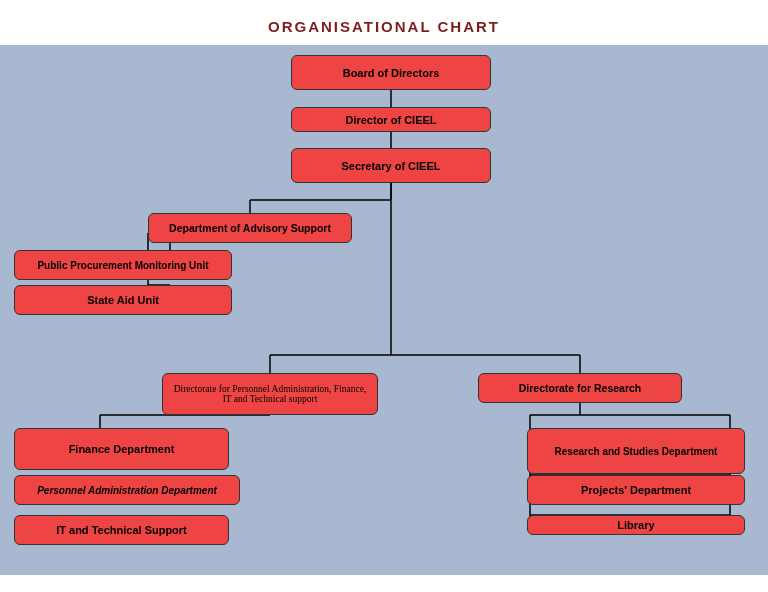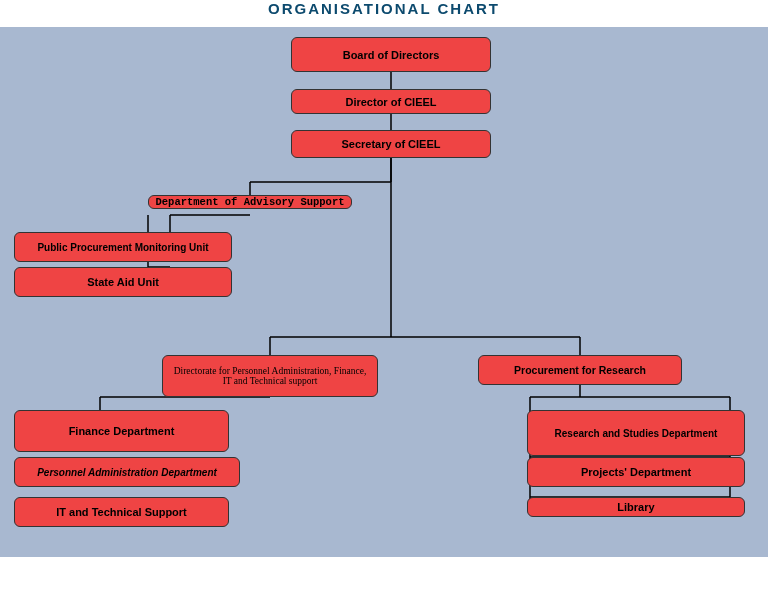--- a/index.html
+++ b/index.html
@@ -5,25 +5,25 @@
     * { margin: 0; padding: 0; box-sizing: border-box; }
     body {
       width: 768px;
       height: 592px;
       background: #fff;
       font-family: Arial, sans-serif;
       overflow: hidden;
     }
     .page-title {
       text-align: center;
-      padding: 0 0 10px 0;
+      padding: 18px 0 10px 0;
       font-size: 15px;
       font-weight: bold;
       letter-spacing: 2px;
-      color: #0c4a6e;
+      color: #7f1d1d;
       background: #fff;
     }
     .chart-area {
       background: #a8b8d0;
       width: 768px;
       height: 530px;
       position: relative;
     }
     .box {
       position: absolute;
@@ -114,31 +114,31 @@
     <line x1="530" y1="430" x2="730" y2="430"></line>
     <line x1="530" y1="470" x2="730" y2="470"></line>
 
     <line x1="530" y1="383" x2="530" y2="480"></line>
   </svg>
 
   <div class="box" style="left:291px; top:10px; width:200px; height:35px;">Board of Directors</div>
 
   <div class="box" style="left:291px; top:62px; width:200px; height:25px;">Director of CIEEL</div>
 
-  <div class="box" style="left:291px; top:103px; width:200px; height:28px;">Secretary of CIEEL</div>
+  <div class="box" style="left:291px; top:103px; width:200px; height:35px;">Secretary of CIEEL</div>
 
-  <div class="box" style="left:148px; top:168px; width:204px; height:14px; font-size:10.5px;font-family:Liberation Mono, monospace;">Department of Advisory Support</div>
+  <div class="box" style="left:148px; top:168px; width:204px; height:30px; font-size:10.5px;">Department of Advisory Support</div>
 
   <div class="box" style="left:14px; top:205px; width:218px; height:30px; font-size:10px;">Public Procurement Monitoring Unit</div>
 
   <div class="box" style="left:14px; top:240px; width:218px; height:30px;">State Aid Unit</div>
 
   <div class="box small-text" style="left:162px; top:328px; width:216px; height:42px;">Directorate for Personnel Administration, Finance, IT and Technical support</div>
 
-  <div class="box" style="left:478px; top:328px; width:204px; height:30px; font-size:10.5px;">Procurement for Research</div>
+  <div class="box" style="left:478px; top:328px; width:204px; height:30px; font-size:10.5px;">Directorate for Research</div>
 
   <div class="box" style="left:14px; top:383px; width:215px; height:42px;">Finance Department</div>
 
   <div class="box" style="left:14px; top:430px; width:226px; height:30px; font-size:10px;font-style:italic;">Personnel Administration Department</div>
 
   <div class="box" style="left:14px; top:470px; width:215px; height:30px;">IT and Technical Support</div>
 
   <div class="box" style="left:527px; top:383px; width:218px; height:46px; font-size:10px;">Research and Studies Department</div>
 
   <div class="box" style="left:527px; top:430px; width:218px; height:30px;">Projects' Department</div>

